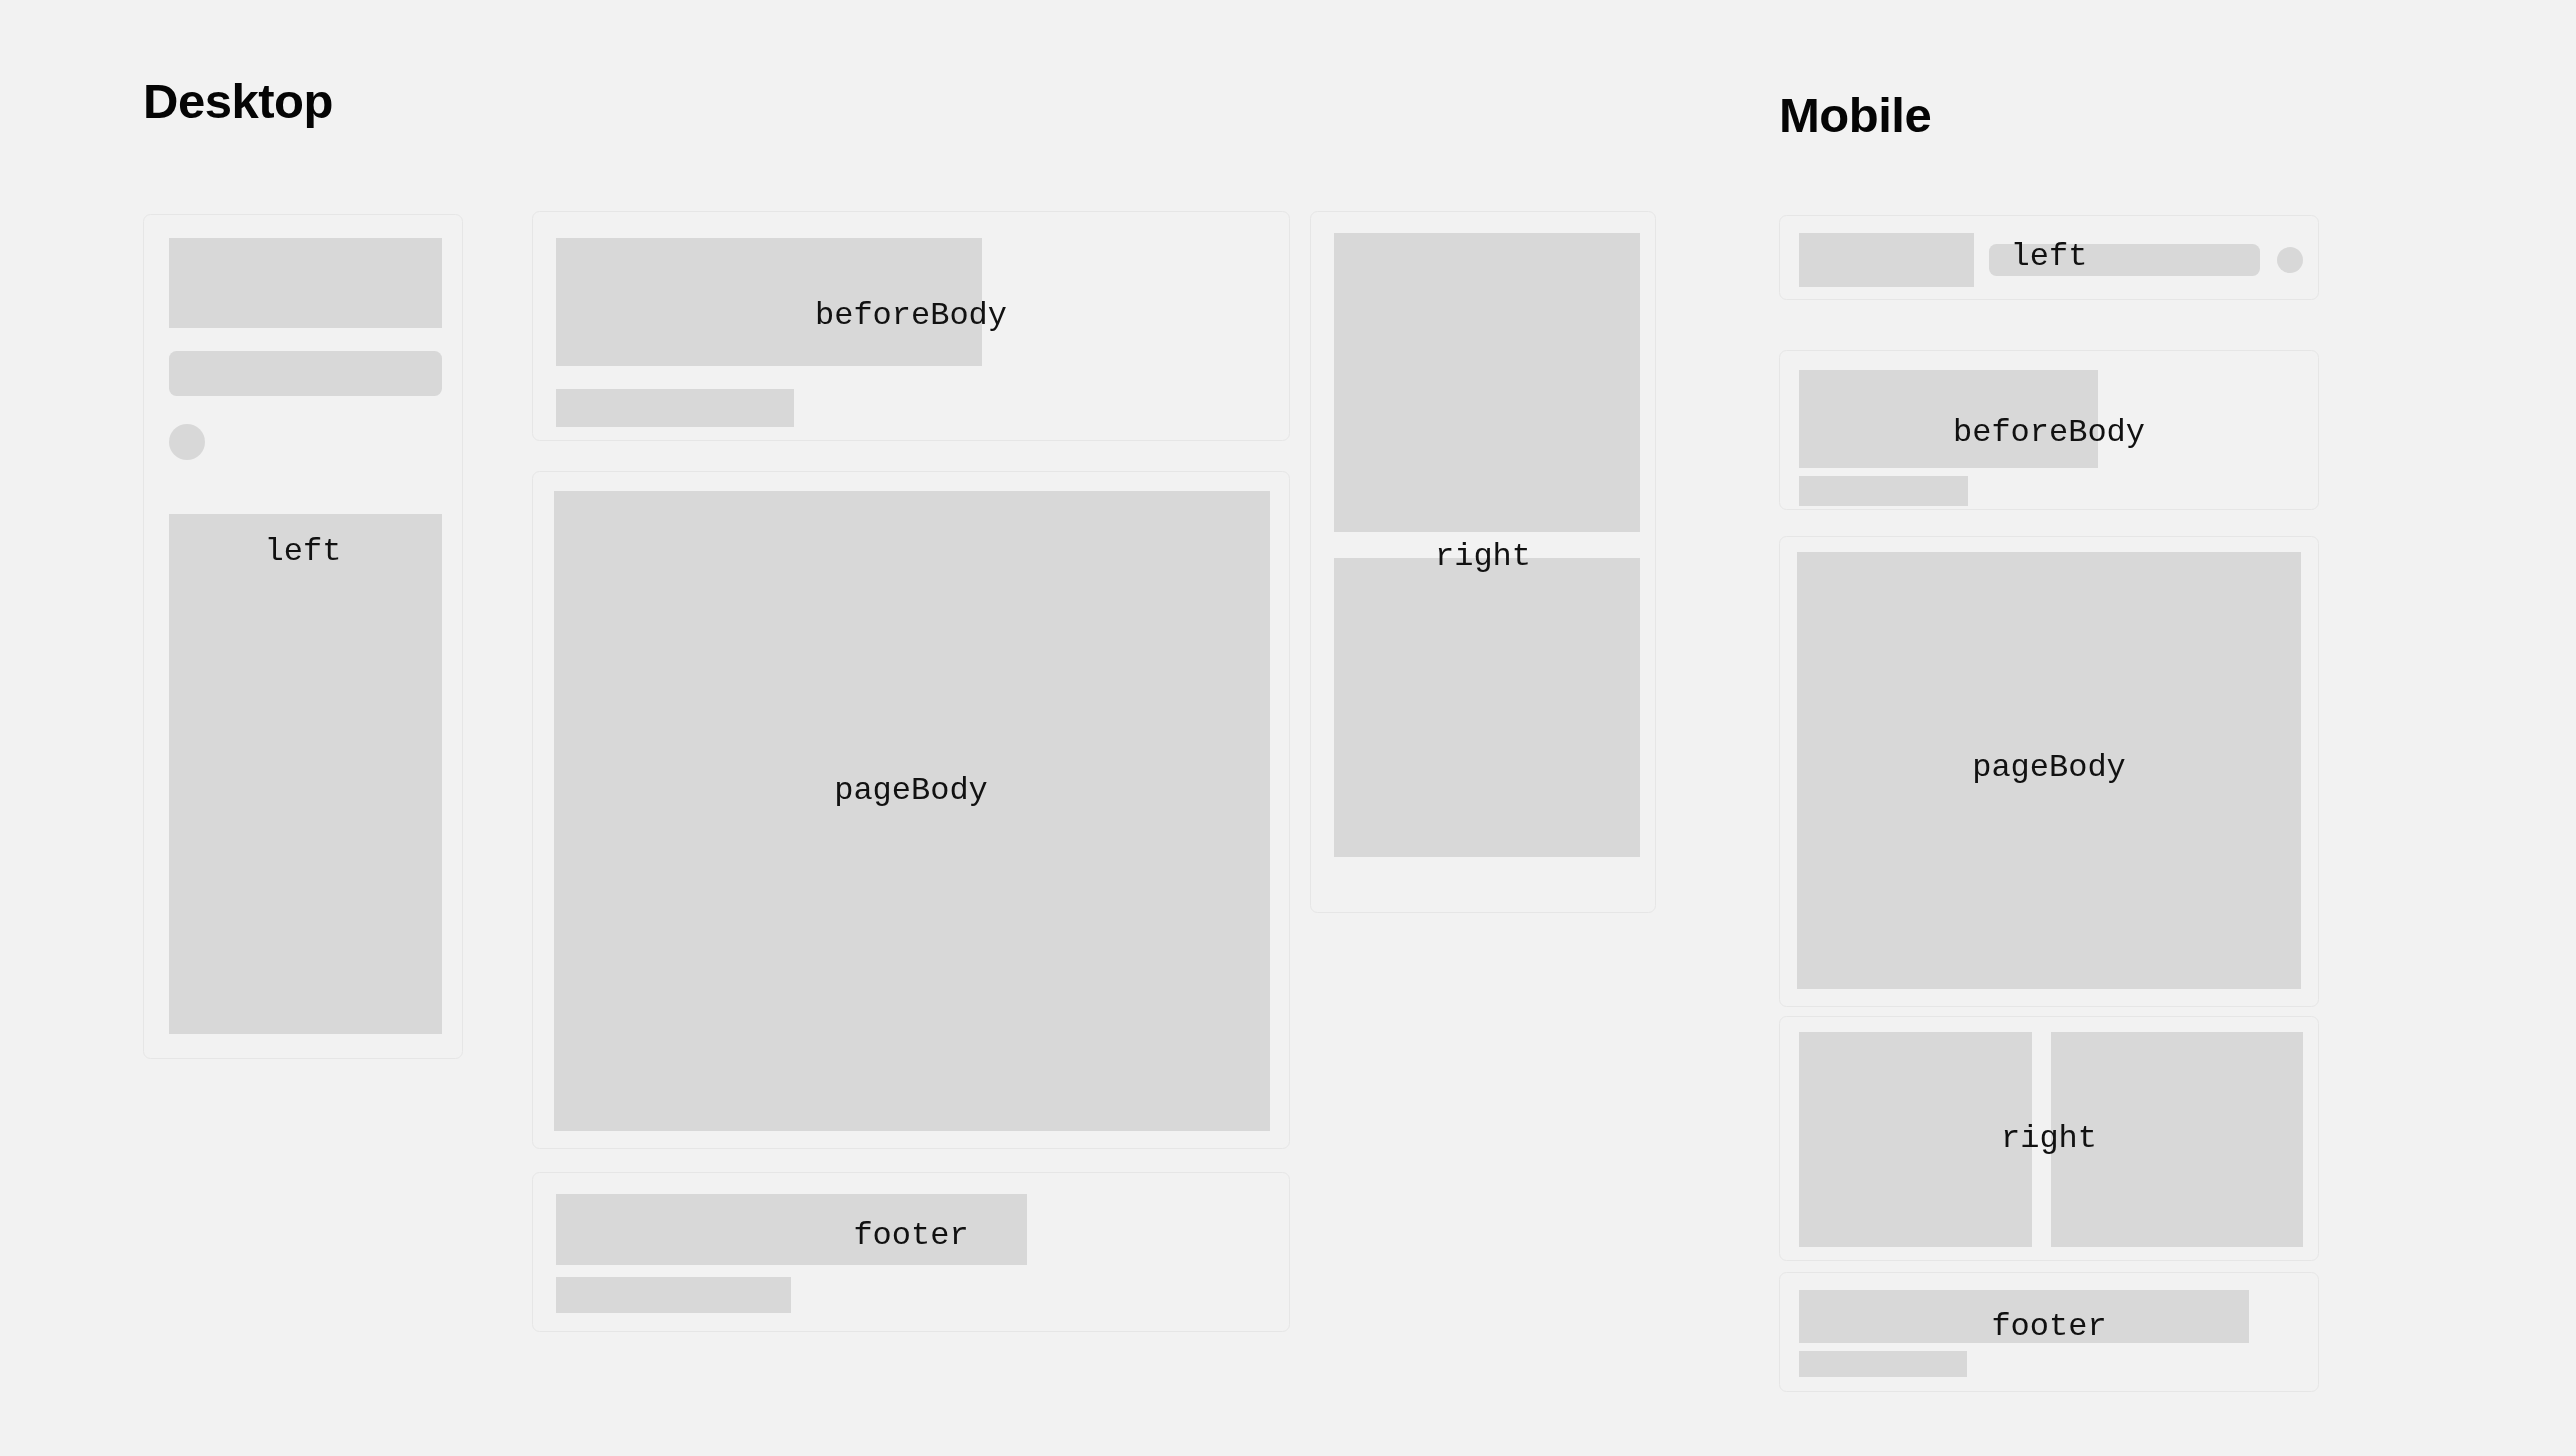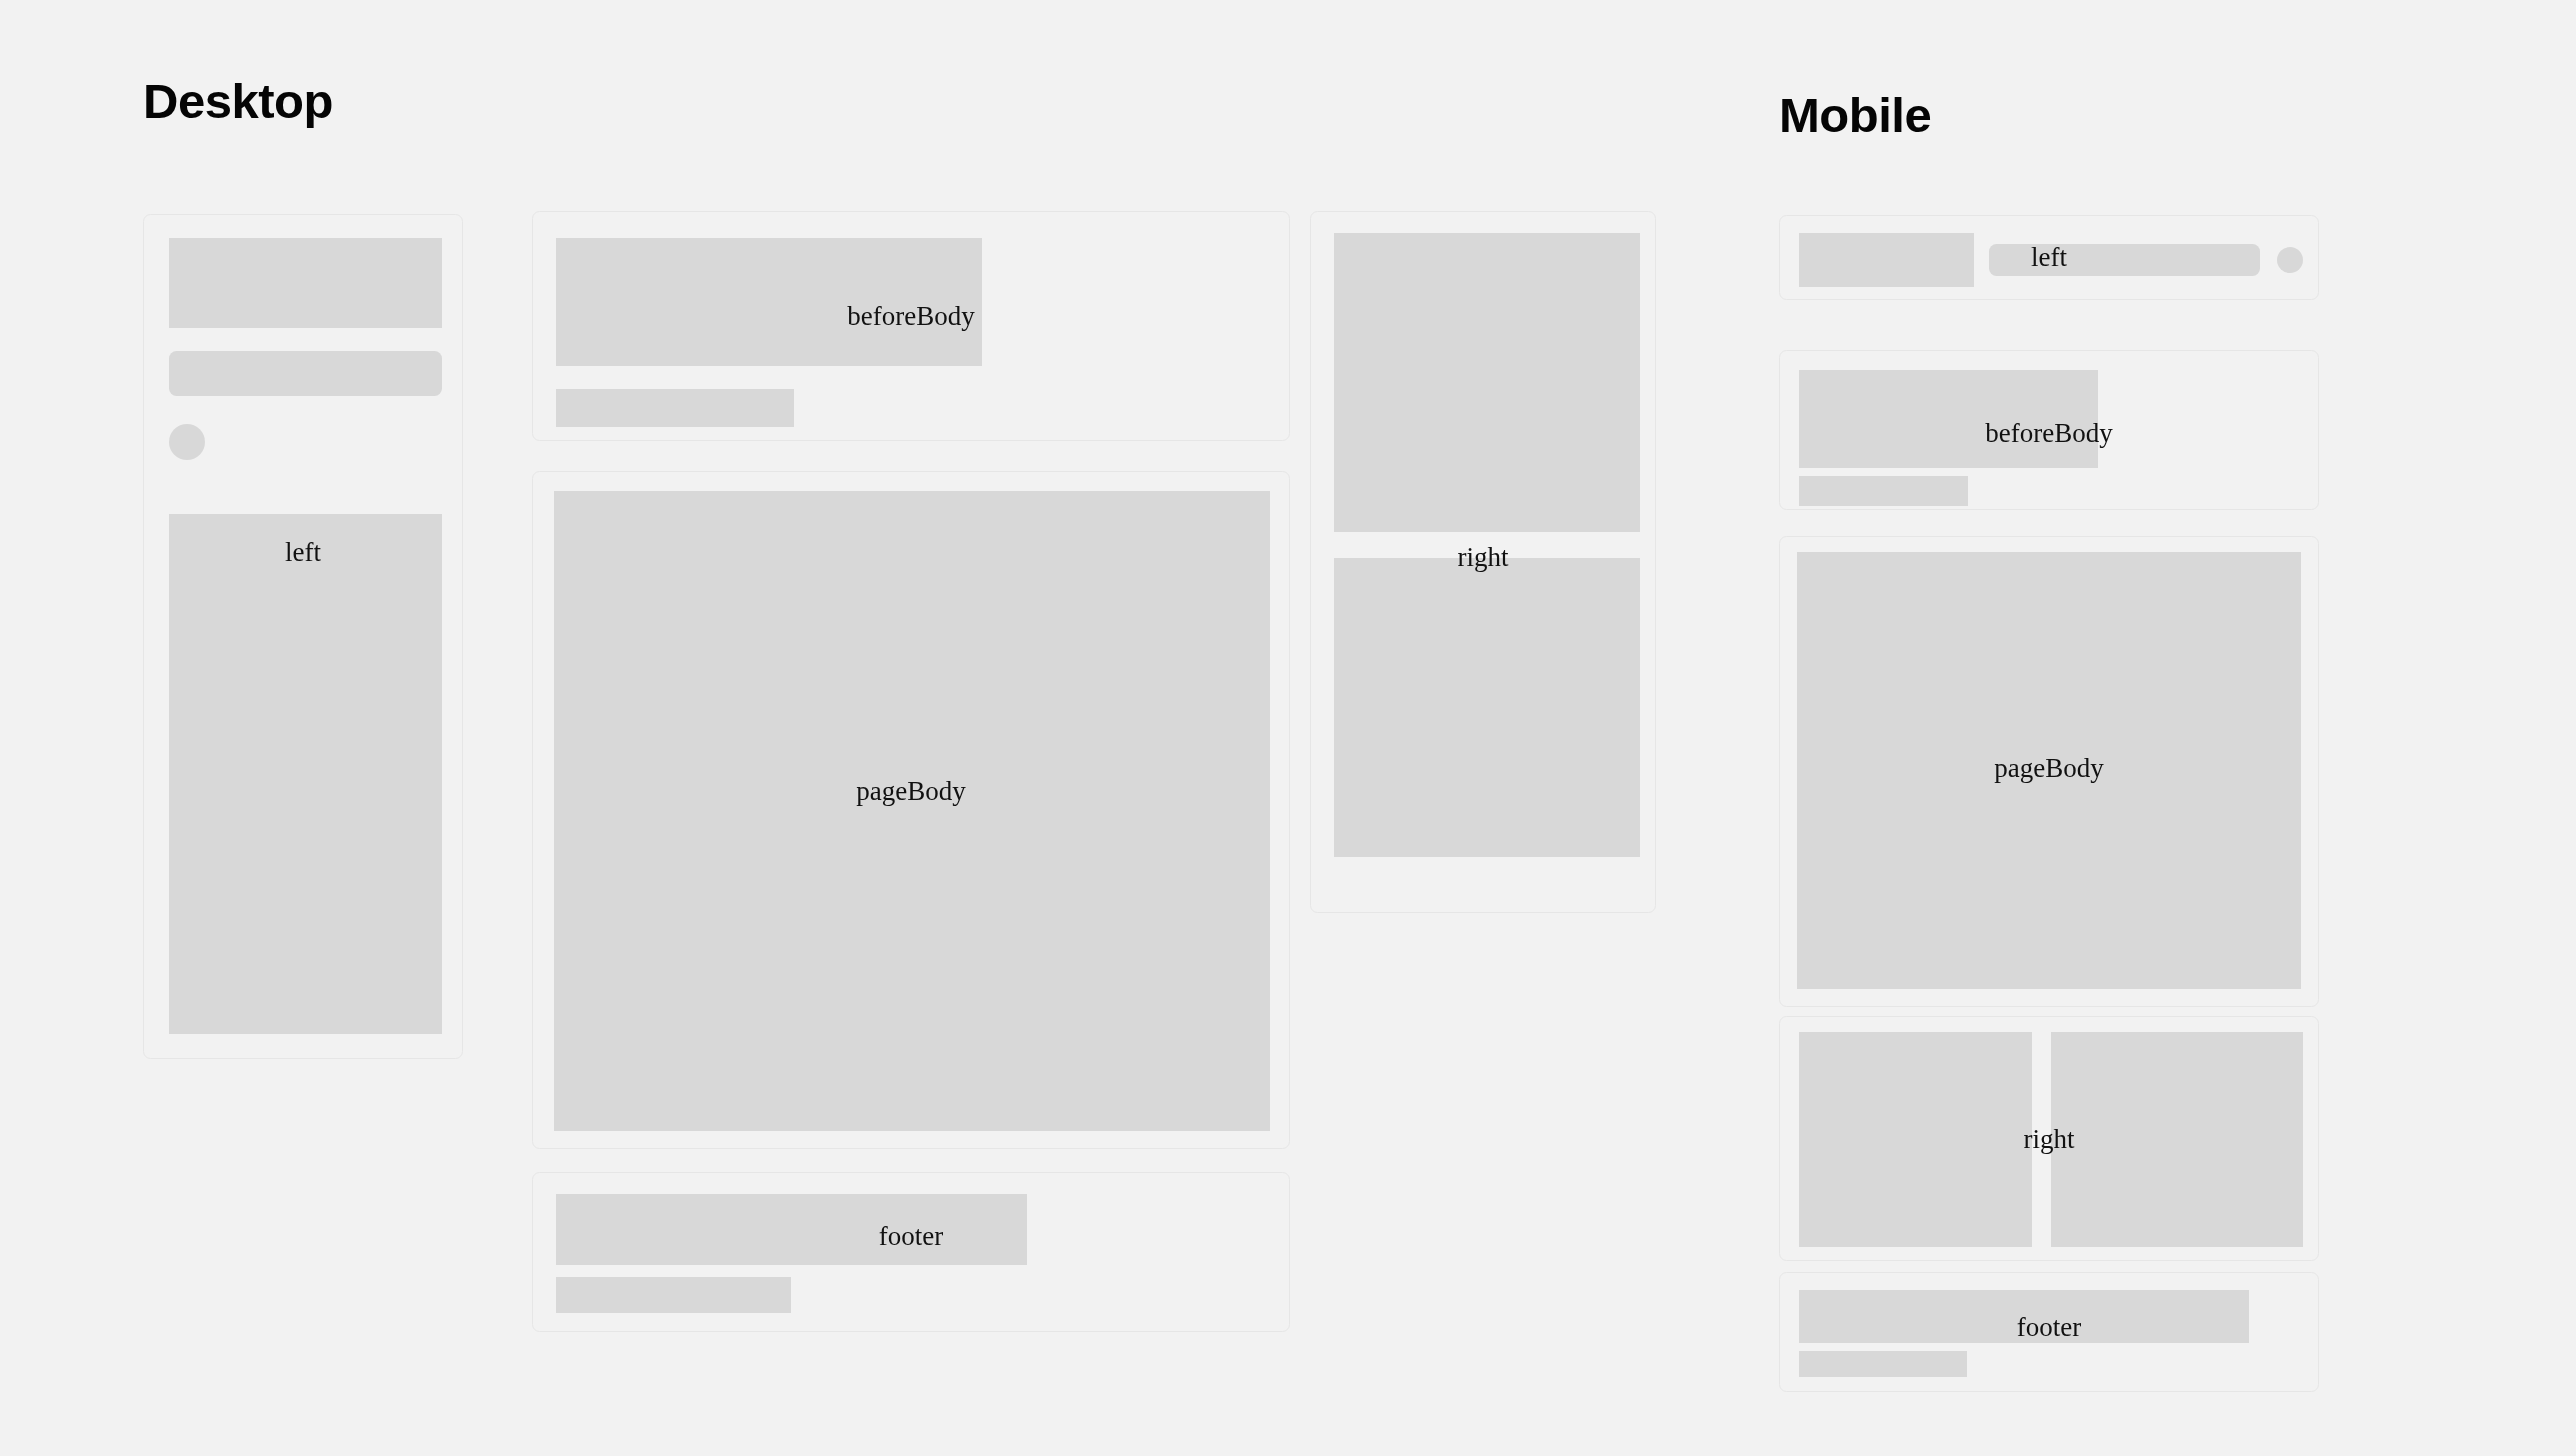--- a/index.html
+++ b/index.html
@@ -50,22 +50,22 @@
   .blk.circle  { border-radius: 50%; }
 
   
   .slot-label {
     position: absolute;
     left: 0;
     right: 0;
     display: flex;
     align-items: center;
     justify-content: center;
-    font-family: Liberation Serif, serif;
-    font-size: 27px;
+    font-family: Liberation Mono, monospace;
+    font-size: 32px;
     line-height: 1;
     color: #111111;
     white-space: nowrap;
     pointer-events: none;
   }
 
   
   #desktop-left-panel { left: 143px; top: 214px; width: 320px; height: 845px; }
   #desktop-left-block-hero   { left: 24.5px; top: 22.6px;  width: 273px; height: 90px; }
   #desktop-left-block-bar    { left: 24.5px; top: 136px; width: 273px; height: 45px; }

